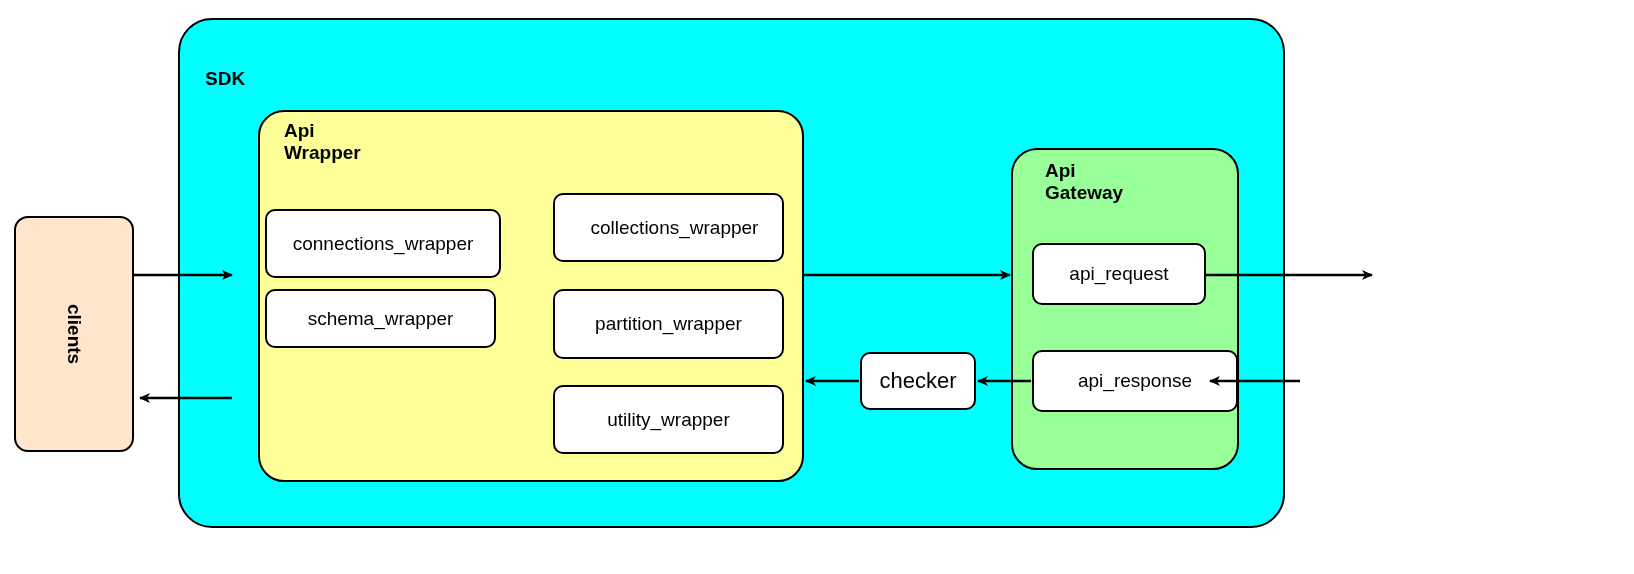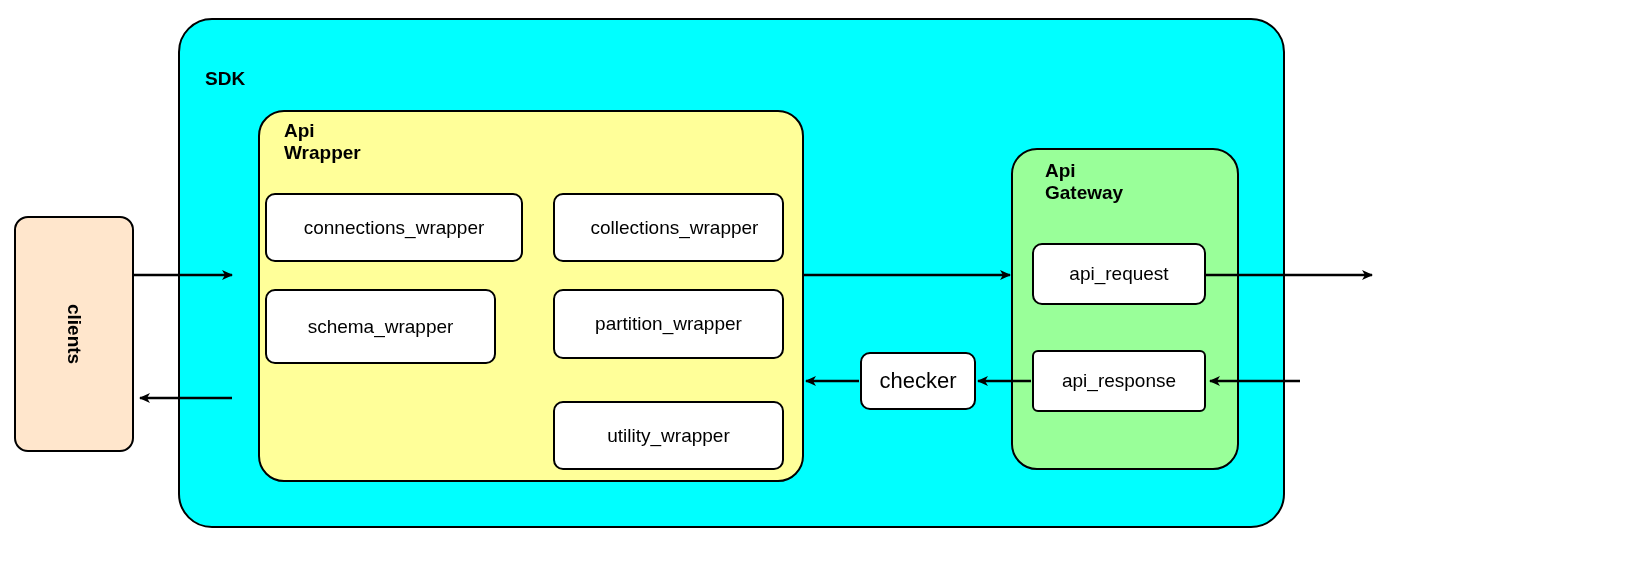--- a/index.html
+++ b/index.html
@@ -98,29 +98,29 @@
     font-size: 19px;
   }
 
   
   .leaf {
     background: #ffffff;
     border-radius: 10px;
     font-size: 19px;
     font-weight: normal;
   }
-  .w-conn { left: 265px;  top: 193px; width: 258px; height: 69px; }
+  .w-conn { left: 265px;  top: 209px; width: 236px; height: 69px; }
   .w-coll { left: 553px;  top: 193px; width: 231px; height: 69px; padding-left: 12px; }
-  .w-sche { left: 265px;  top: 289px; width: 231px; height: 75px; }
+  .w-sche { left: 265px;  top: 289px; width: 231px; height: 59px; }
   .w-part { left: 553px;  top: 289px; width: 231px; height: 70px; }
   .w-indx { left: 265px;  top: 385px; width: 231px; height: 69px; }
-  .w-util { left: 553px;  top: 385px; width: 231px; height: 69px; margin-top: 16px; }
+  .w-util { left: 553px;  top: 385px; width: 231px; height: 69px; }
 
   .g-req  { left: 1032px; top: 243px; width: 174px; height: 62px; text-align: center; }
-  .g-res  { left: 1032px; top: 350px; width: 174px; height: 62px; border-radius: 6px; }
+  .g-res  { left: 1032px; top: 350px; width: 206px; height: 62px; }
 
   .box-checker {
     left: 860px;
     top: 352px;
     width: 116px;
     height: 58px;
     background: #ffffff;
     border-radius: 10px;
     font-size: 22px;
   }

